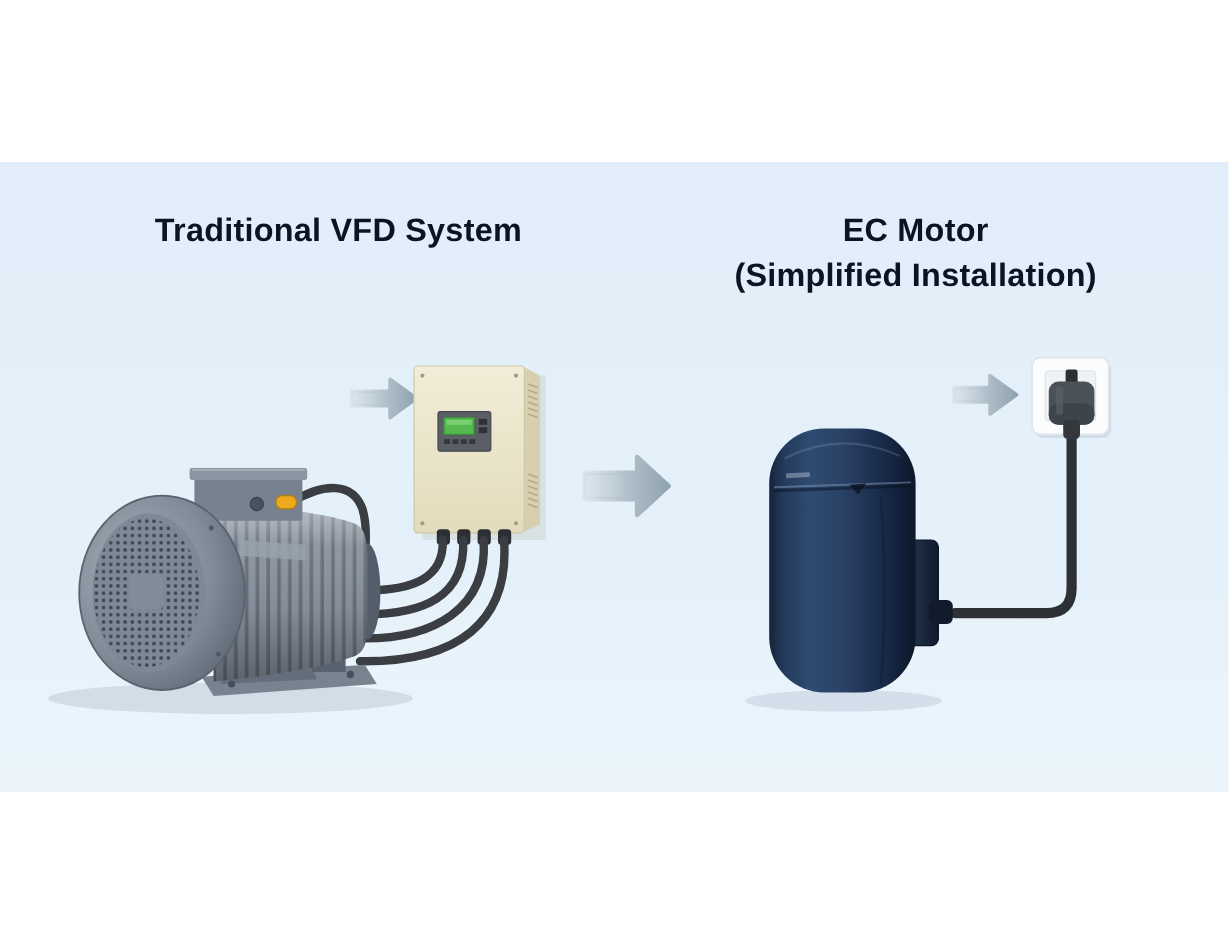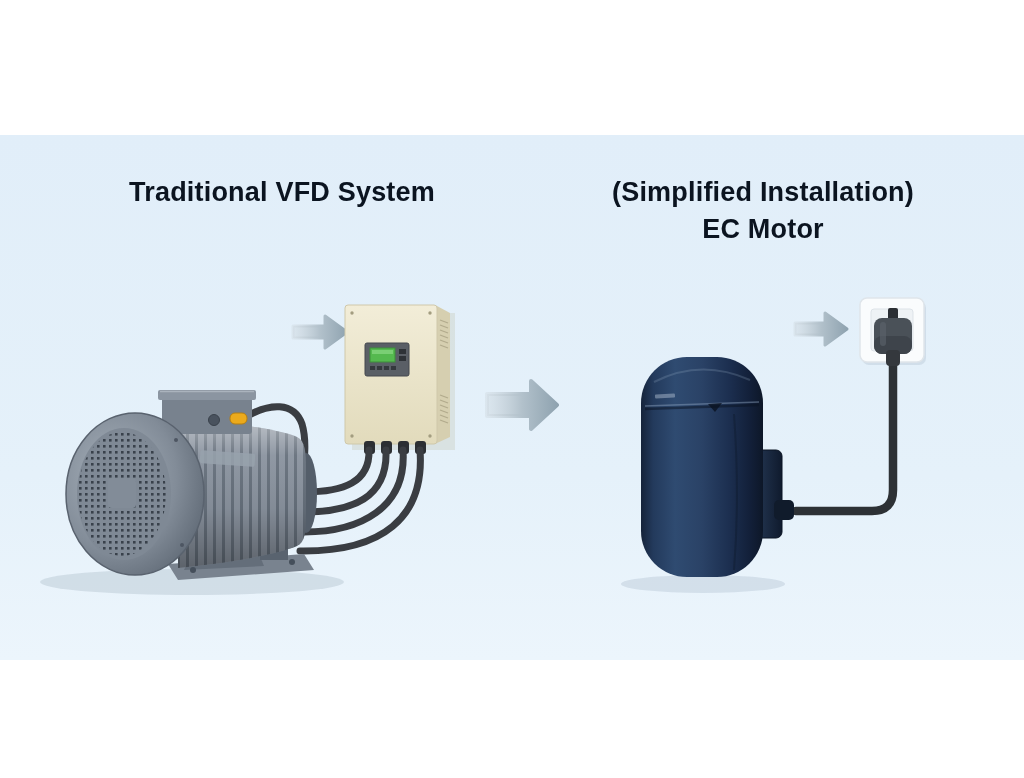--- a/index.html
+++ b/index.html
@@ -25,22 +25,22 @@
 
 <div class="canvas">
 
   <div class="band"></div>
 
   <div class="title left">
     <span class="line">Traditional VFD System</span>
   </div>
 
   <div class="title right">
+    <span class="line">EC Motor</span>
     <span class="line">(Simplified Installation)</span>
-    <span class="line">EC Motor</span>
   </div>
 
   <svg class="art" width="1024" height="778" viewBox="0 0 1024 778">
     <defs>
       <linearGradient id="arrowGrad" x1="0" y1="0" x2="1" y2="0">
         <stop offset="0" stop-color="#cfd9e0" stop-opacity="0.45"></stop>
         <stop offset="0.5" stop-color="#b2c1cb"></stop>
         <stop offset="1" stop-color="#8fa3b0"></stop>
       </linearGradient>
       <radialGradient id="coverGrad" cx="0.35" cy="0.4" r="0.75">

